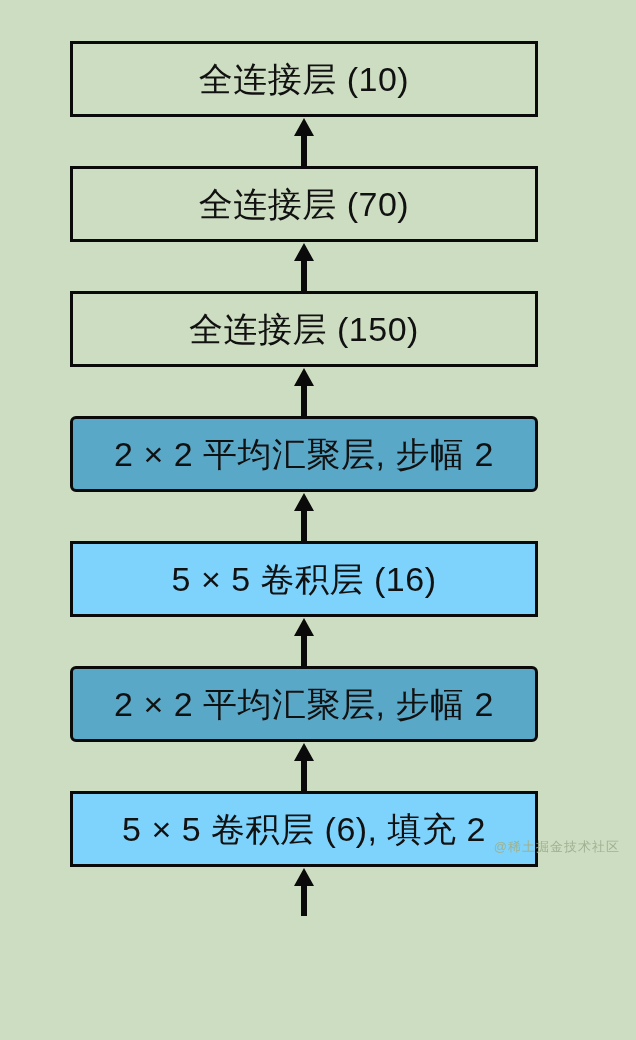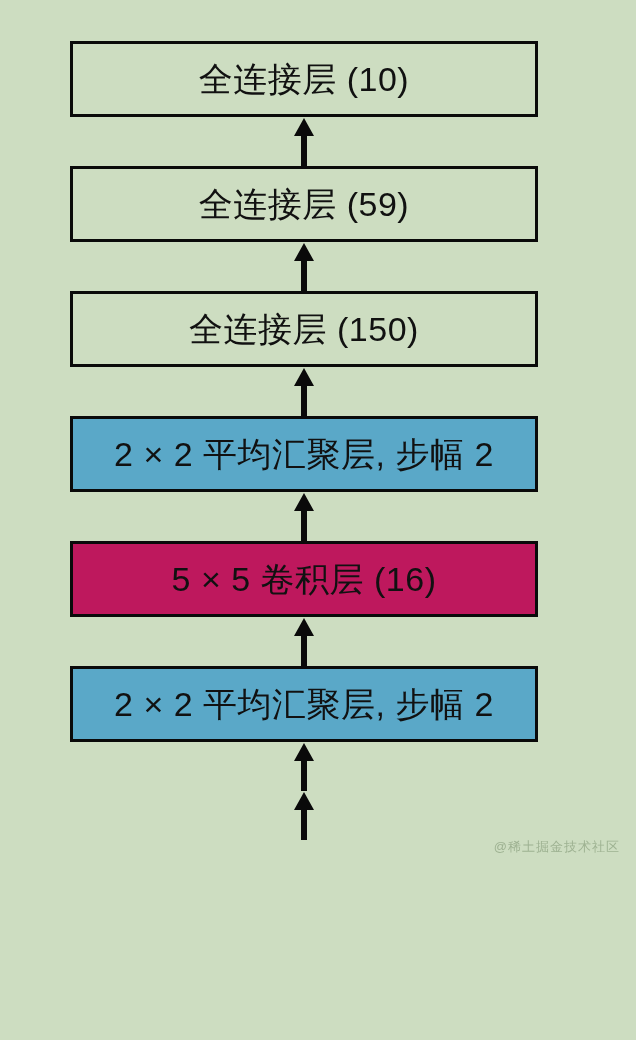--- a/index.html
+++ b/index.html
@@ -38,22 +38,22 @@
     position: relative;
   }
   .layer-label {
     font-size: 34px;
     line-height: 1;
     color: #111111;
     letter-spacing: 0.5px;
     white-space: nowrap;
   }
   .fill-plain  { background: #cdddc1; }
-  .fill-pool   { background: #5aa8c8; }
-  .fill-conv   { background: #be185d; }
+  .fill-pool   { background: #5aa8c8; border-radius: 6px; }
+  .fill-conv   { background: #7dd3fc; }
 
   .arrow-gap {
     width: 468px;
     height: 49px;
     position: relative;
   }
   .arrow-up {
     position: absolute;
     left: 50%;
     top: 0;
@@ -82,21 +82,21 @@
   <div class="layer-stack">
       <div class="layer-box fill-plain">
         <span class="layer-label">全连接层 (10)</span>
       </div>
       <div class="arrow-gap">
         <svg class="arrow-up" viewBox="0 0 26 49" xmlns="http://www.w3.org/2000/svg">
           <path d="M13 1 L23 19 L16 19 L16 49 L10 49 L10 19 L3 19 Z" fill="#0a0a0a"></path>
         </svg>
       </div>
       <div class="layer-box fill-plain">
-        <span class="layer-label">全连接层 (59)</span>
+        <span class="layer-label">全连接层 (70)</span>
       </div>
       <div class="arrow-gap">
         <svg class="arrow-up" viewBox="0 0 26 49" xmlns="http://www.w3.org/2000/svg">
           <path d="M13 1 L23 19 L16 19 L16 49 L10 49 L10 19 L3 19 Z" fill="#0a0a0a"></path>
         </svg>
       </div>
       <div class="layer-box fill-plain">
         <span class="layer-label">全连接层 (150)</span>
       </div>
       <div class="arrow-gap">
@@ -121,20 +121,23 @@
         </svg>
       </div>
       <div class="layer-box fill-pool">
         <span class="layer-label">2 × 2 平均汇聚层, 步幅 2</span>
       </div>
       <div class="arrow-gap">
         <svg class="arrow-up" viewBox="0 0 26 49" xmlns="http://www.w3.org/2000/svg">
           <path d="M13 1 L23 19 L16 19 L16 49 L10 49 L10 19 L3 19 Z" fill="#0a0a0a"></path>
         </svg>
       </div>
+      <div class="layer-box fill-conv">
+        <span class="layer-label">5 × 5 卷积层 (6), 填充 2</span>
+      </div>
       <div class="arrow-gap">
         <svg class="arrow-up" viewBox="0 0 26 49" xmlns="http://www.w3.org/2000/svg">
           <path d="M13 1 L23 19 L16 19 L16 49 L10 49 L10 19 L3 19 Z" fill="#0a0a0a"></path>
         </svg>
       </div>
     </div>
   <div class="watermark">@稀土掘金技术社区</div>
 </div>
 
 </body></html>

